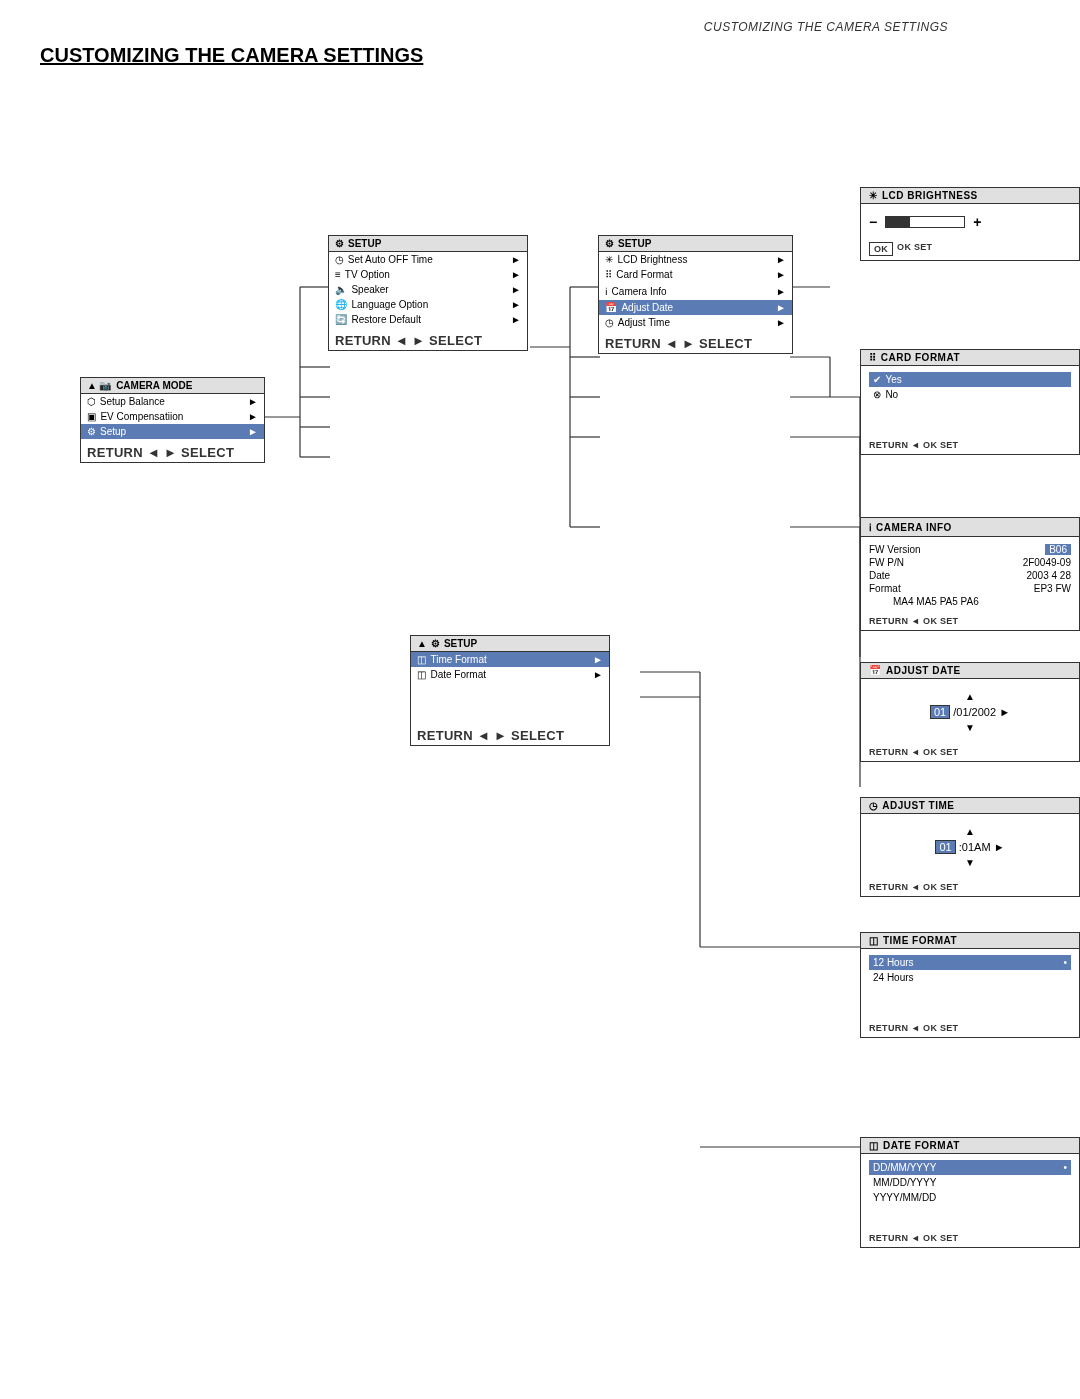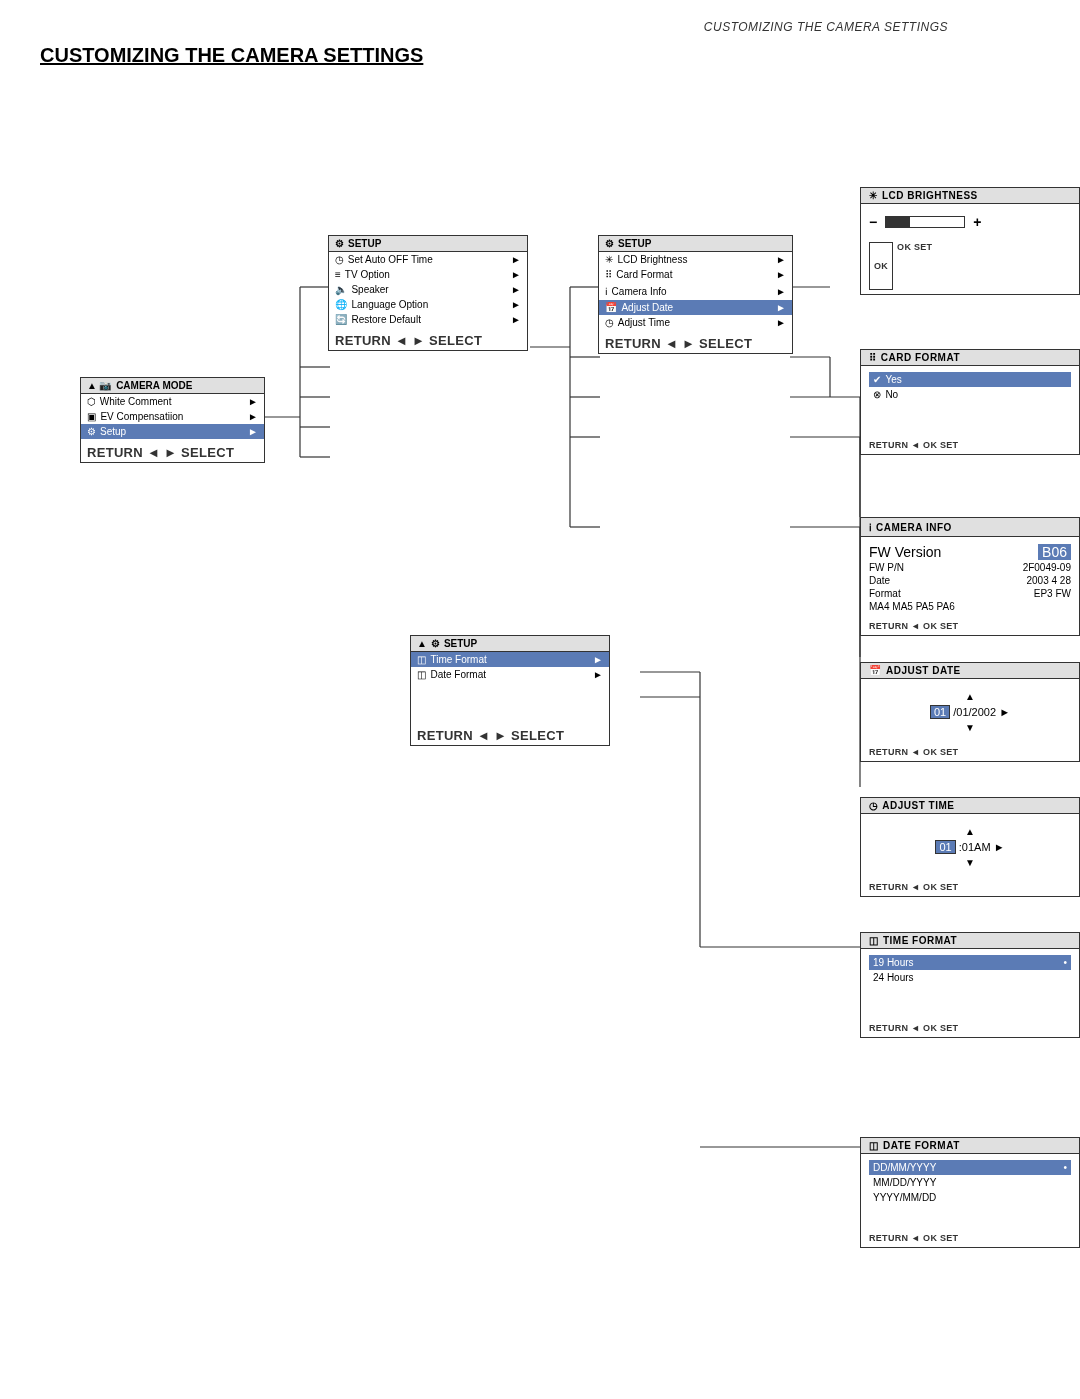--- a/index.html
+++ b/index.html
@@ -147,21 +147,21 @@
     }
     .bar-fill {
       width: 30%;
       height: 100%;
       background: #333;
     }
     .ok-btn {
       font-size: 9px;
       font-weight: bold;
       border: 1.5px solid #333;
-      padding: 18px 4px;
+      padding: 1px 4px;
       display: inline-block;
     }
     .page-number {
       text-align: center;
       font-size: 13px;
       margin-top: 10px;
       position: absolute;
       bottom: 20px;
       left: 0;
       right: 0;
@@ -216,21 +216,21 @@
       <line x1="660" y1="1060" x2="820" y2="1060" stroke="#333" stroke-width="1.2"></line>
     </svg>
 
     <div class="menu-box" style="left:40px; top:290px; width:185px;">
       <div class="menu-header">
         <span>▲ 📷</span>
         <span>CAMERA MODE</span>
       </div>
       <div class="menu-item">
         <span>⬡</span>
-        <span>White Comment</span>
+        <span>Setup Balance</span>
         <span class="arrow">►</span>
       </div>
       <div class="menu-item">
         <span>▣</span>
         <span>EV Compensatiion</span>
         <span class="arrow">►</span>
       </div>
       <div class="menu-item selected">
         <span>⚙</span>
         <span>Setup</span>
@@ -371,37 +371,37 @@
         <span>RETURN  ◄  OK  SET</span>
       </div>
     </div>
 
     <div class="panel-box" style="left:820px; top:430px; width:220px;">
       <div class="panel-header">
         <span>ℹ</span>
         <span>CAMERA INFO</span>
       </div>
       <div class="panel-content">
-        <div style="display:flex;justify-content:space-between;font-size:14px;padding:1px 0;">
+        <div style="display:flex;justify-content:space-between;font-size:10px;padding:1px 0;">
           <span>FW  Version</span>
           <span style="background:#5b7bb5;color:#fff;padding:0 4px;">B06</span>
         </div>
         <div style="display:flex;justify-content:space-between;font-size:10px;padding:1px 0;text-align:center;">
           <span>FW  P/N</span>
           <span>2F0049-09</span>
         </div>
         <div style="display:flex;justify-content:space-between;font-size:10px;padding:1px 0;">
           <span>Date</span>
           <span>2003  4  28</span>
         </div>
         <div style="display:flex;justify-content:space-between;font-size:10px;padding:1px 0;">
           <span>Format</span>
           <span>EP3 FW</span>
         </div>
-        <div style="font-size:10px;padding:1px 0;">
+        <div style="font-size:10px;padding:1px 0;margin-left:24px;">
           <span>MA4  MA5  PA5  PA6</span>
         </div>
       </div>
       <div class="panel-footer">
         <span>RETURN  ◄  OK  SET</span>
       </div>
     </div>
 
     <div class="panel-box" style="left:820px; top:575px; width:220px;">
       <div class="panel-header">
@@ -449,21 +449,21 @@
       </div>
     </div>
 
     <div class="panel-box" style="left:820px; top:845px; width:220px;">
       <div class="panel-header">
         <span>◫</span>
         <span>TIME FORMAT</span>
       </div>
       <div class="panel-content">
         <div class="panel-item selected">
-          <span>19 Hours</span>
+          <span>12 Hours</span>
           <span style="margin-left:auto;">•</span>
         </div>
         <div class="panel-item">
           <span>24 Hours</span>
         </div>
         <div style="height:30px;"></div>
       </div>
       <div class="panel-footer">
         <span>RETURN  ◄  OK  SET</span>
       </div>

